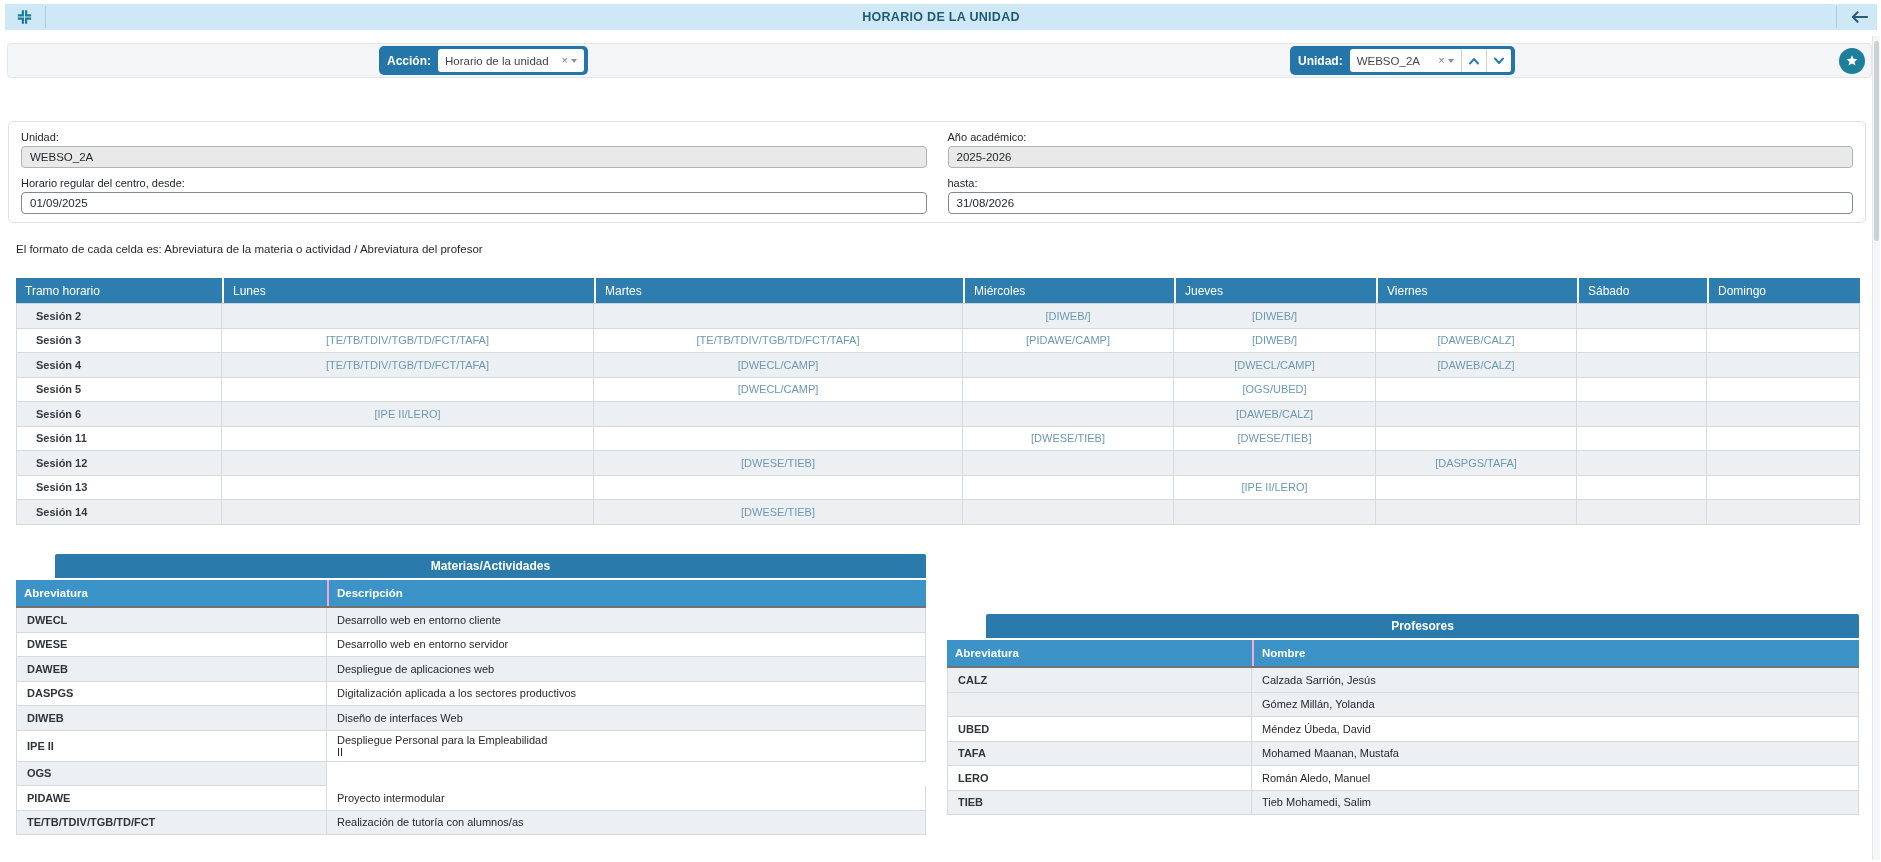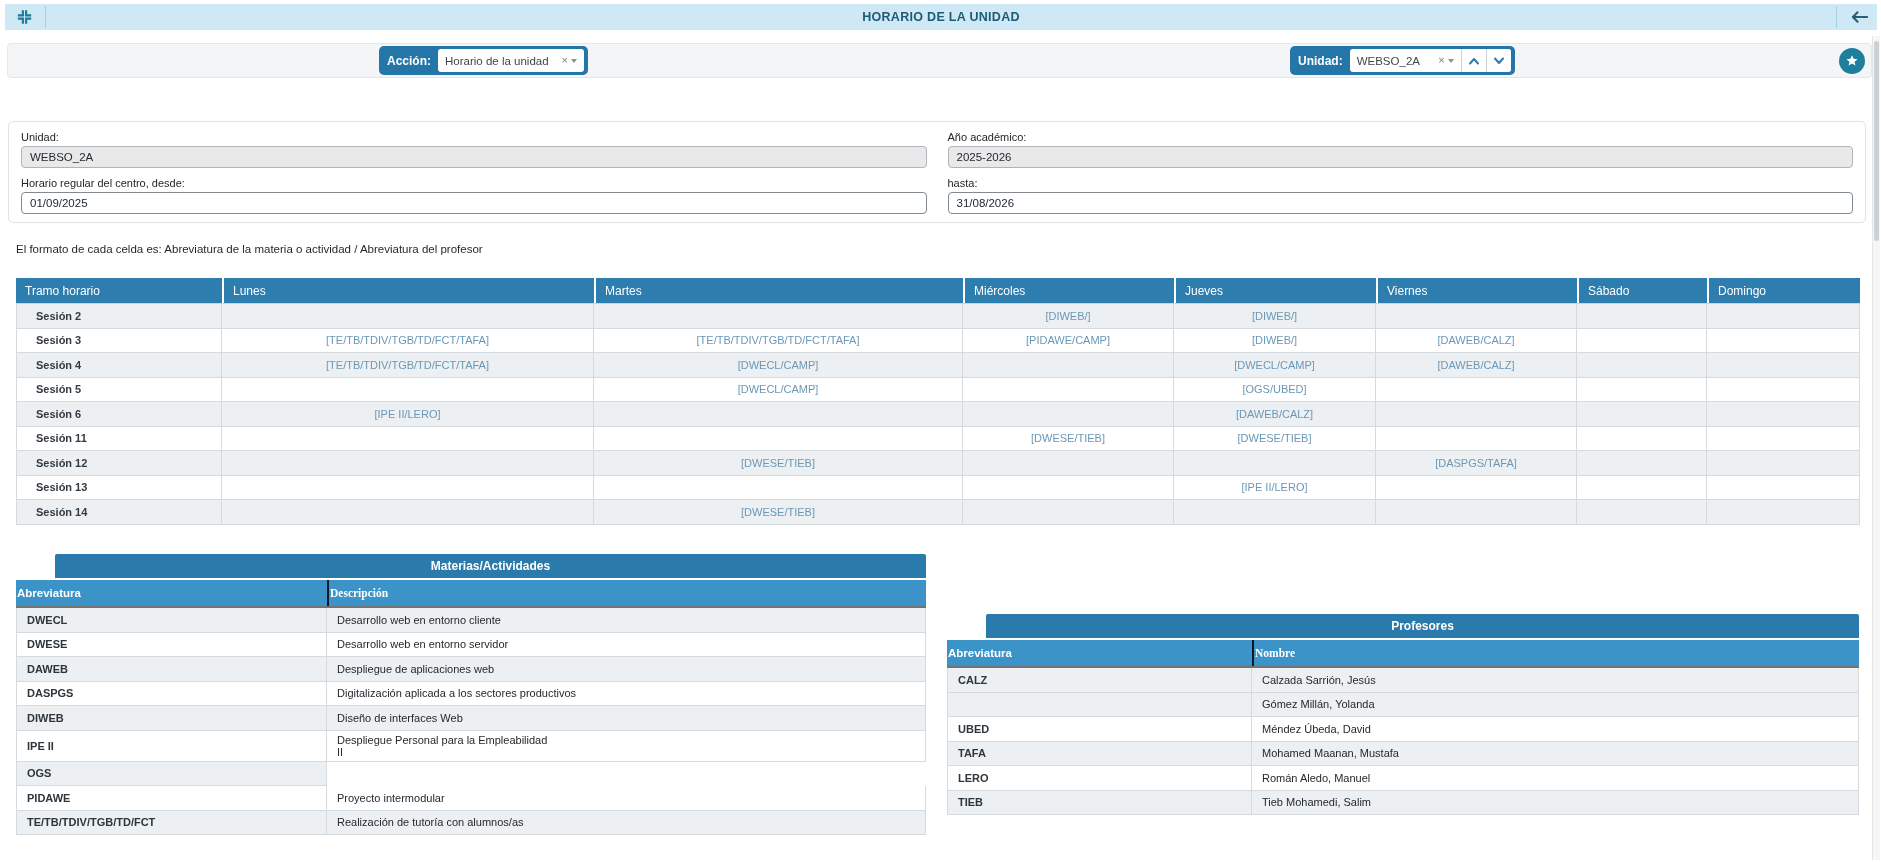--- a/index.html
+++ b/index.html
@@ -56,22 +56,22 @@
     display:flex;align-items:center;justify-content:center;font-size:11px;color:#6b98b6;padding:2px 4px;}
   .tt-cell.c0{border-left:1px solid #d5dade;justify-content:flex-start;padding-left:19px;font-size:11px;font-weight:600;color:#333a41;}
   
   .subtable{position:absolute;}
   .st-materias{left:16px;top:554px;width:910px;}
   .st-profesores{left:947px;top:614px;width:912px;}
   .st-title{height:24px;line-height:24px;text-align:center;background:#2a7aac;color:#fff;font-size:12px;font-weight:700;border-radius:2px 2px 0 0;margin-left:39px;}
   .st-head{display:grid;margin-top:2px;height:26px;}
   .st-materias .st-head,.st-materias .st-row{grid-template-columns:311px 599px;}
   .st-profesores .st-head,.st-profesores .st-row{grid-template-columns:305px 607px;}
-  .st-hcell{background:#3c93c8;color:#fff;font-size:11.5px;font-weight:700;display:flex;align-items:center;padding:0 1px;box-sizing:border-box;}
-  .st-hcell + .st-hcell{border-left:2px solid #0f172a;font-family:Liberation Serif, serif;}
+  .st-hcell{background:#3c93c8;color:#fff;font-size:11.5px;font-weight:700;display:flex;align-items:center;padding:0 8px;box-sizing:border-box;}
+  .st-hcell + .st-hcell{border-left:2px solid #f9a8d4;}
   .st-body{border-top:2px solid #737373;}
   .st-row{display:grid;min-height:24.5px;}
   .st-row.shade .st-cell{background:#edf0f3;}
   .st-cell{background:#fff;border-right:1px solid #d5dade;border-bottom:1px solid #d5dade;box-sizing:border-box;
     display:flex;align-items:center;font-size:11px;color:#24292e;padding:3px 10px;white-space:pre-line;}
   .st-cell.c0{border-left:1px solid #d5dade;font-weight:600;color:#2e353b;}
   
   .scrollbar{position:absolute;right:1px;top:36px;width:7px;height:824px;background:#f5f6f7;border-left:1px solid #e3e5e7;}
   .scroll-thumb{position:absolute;left:1px;top:5px;width:5px;height:200px;background:#ccd1d5;border-radius:3px;}
 </style>

